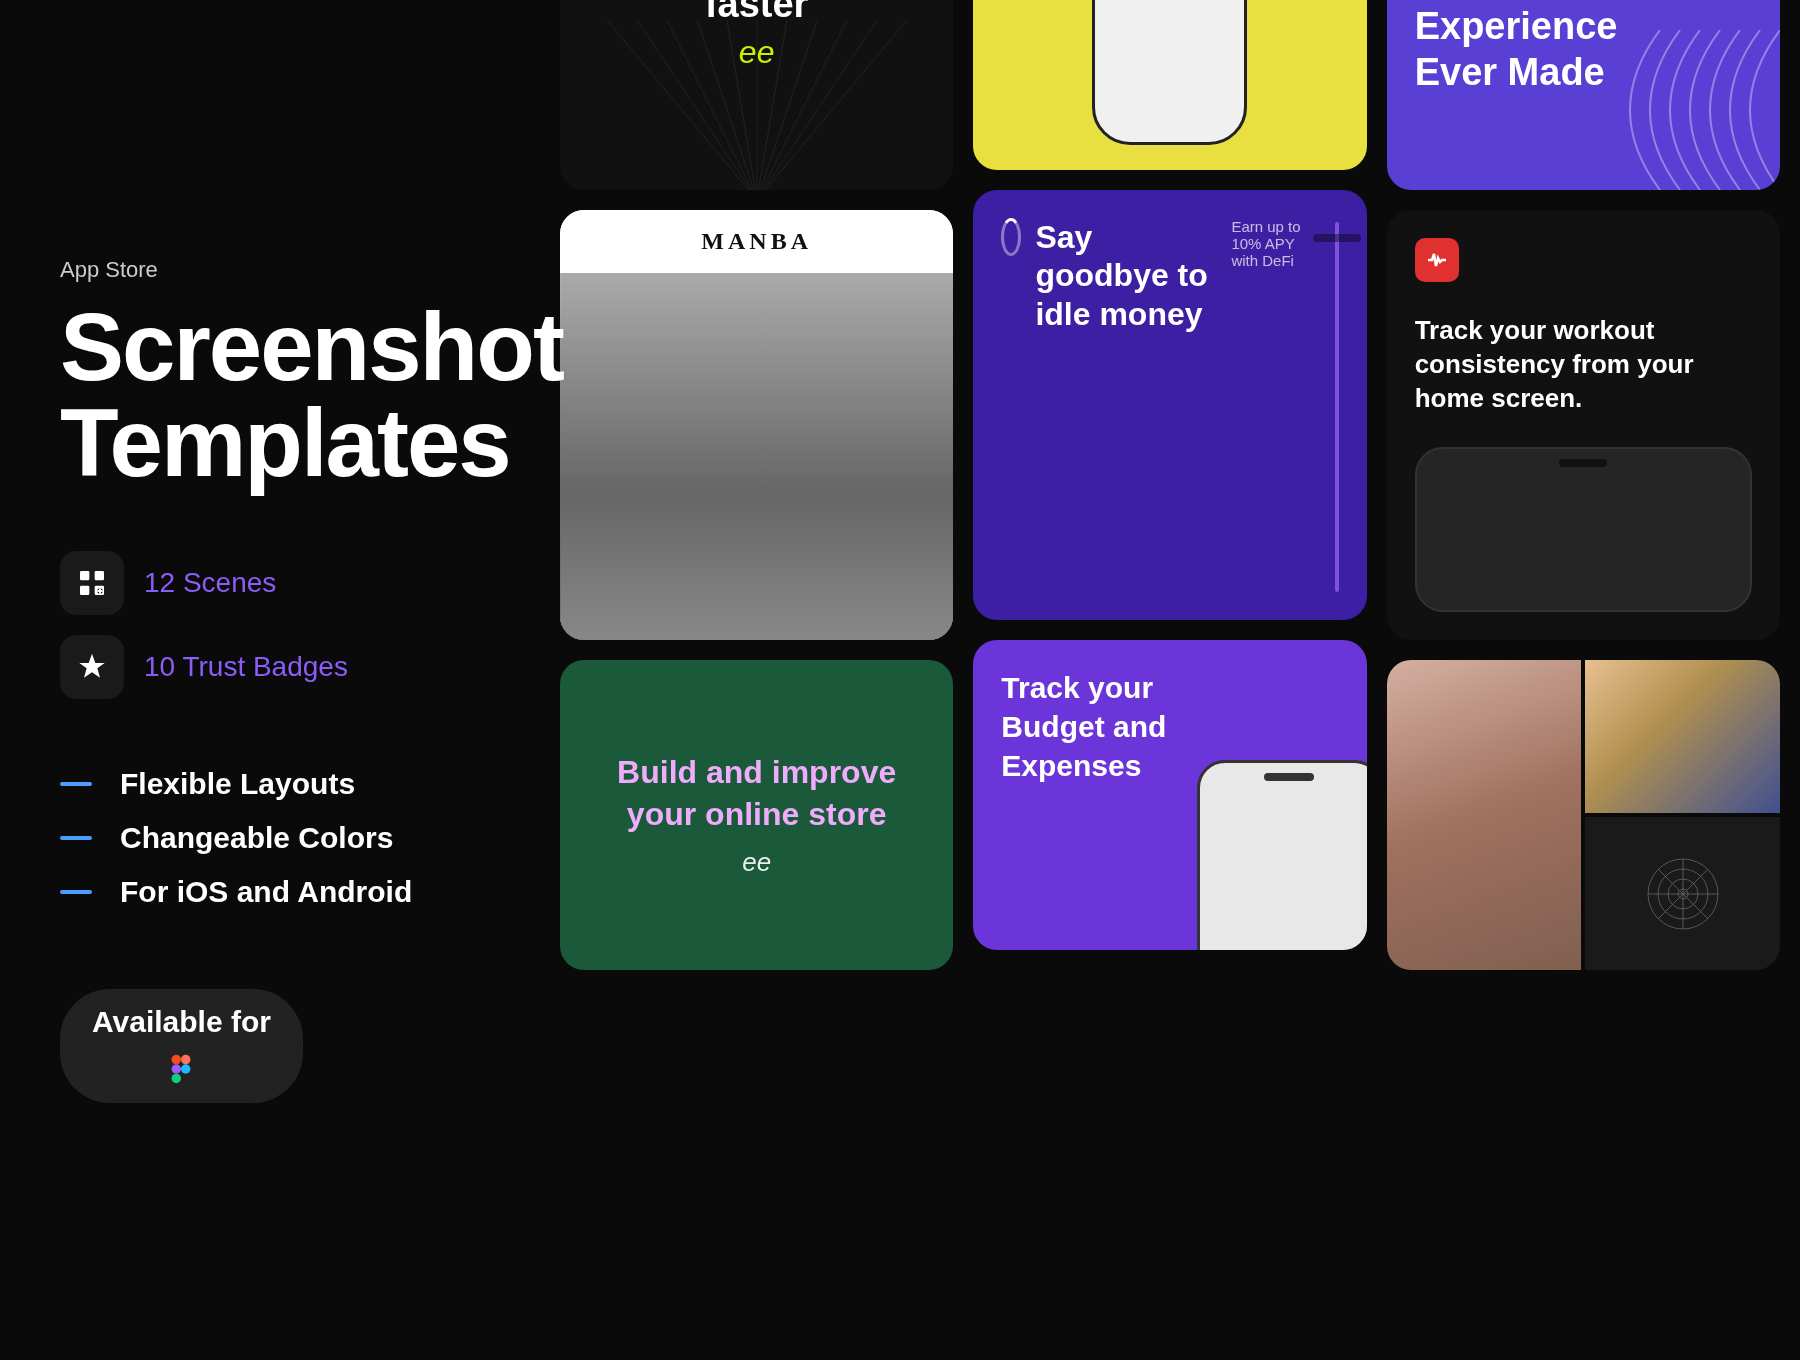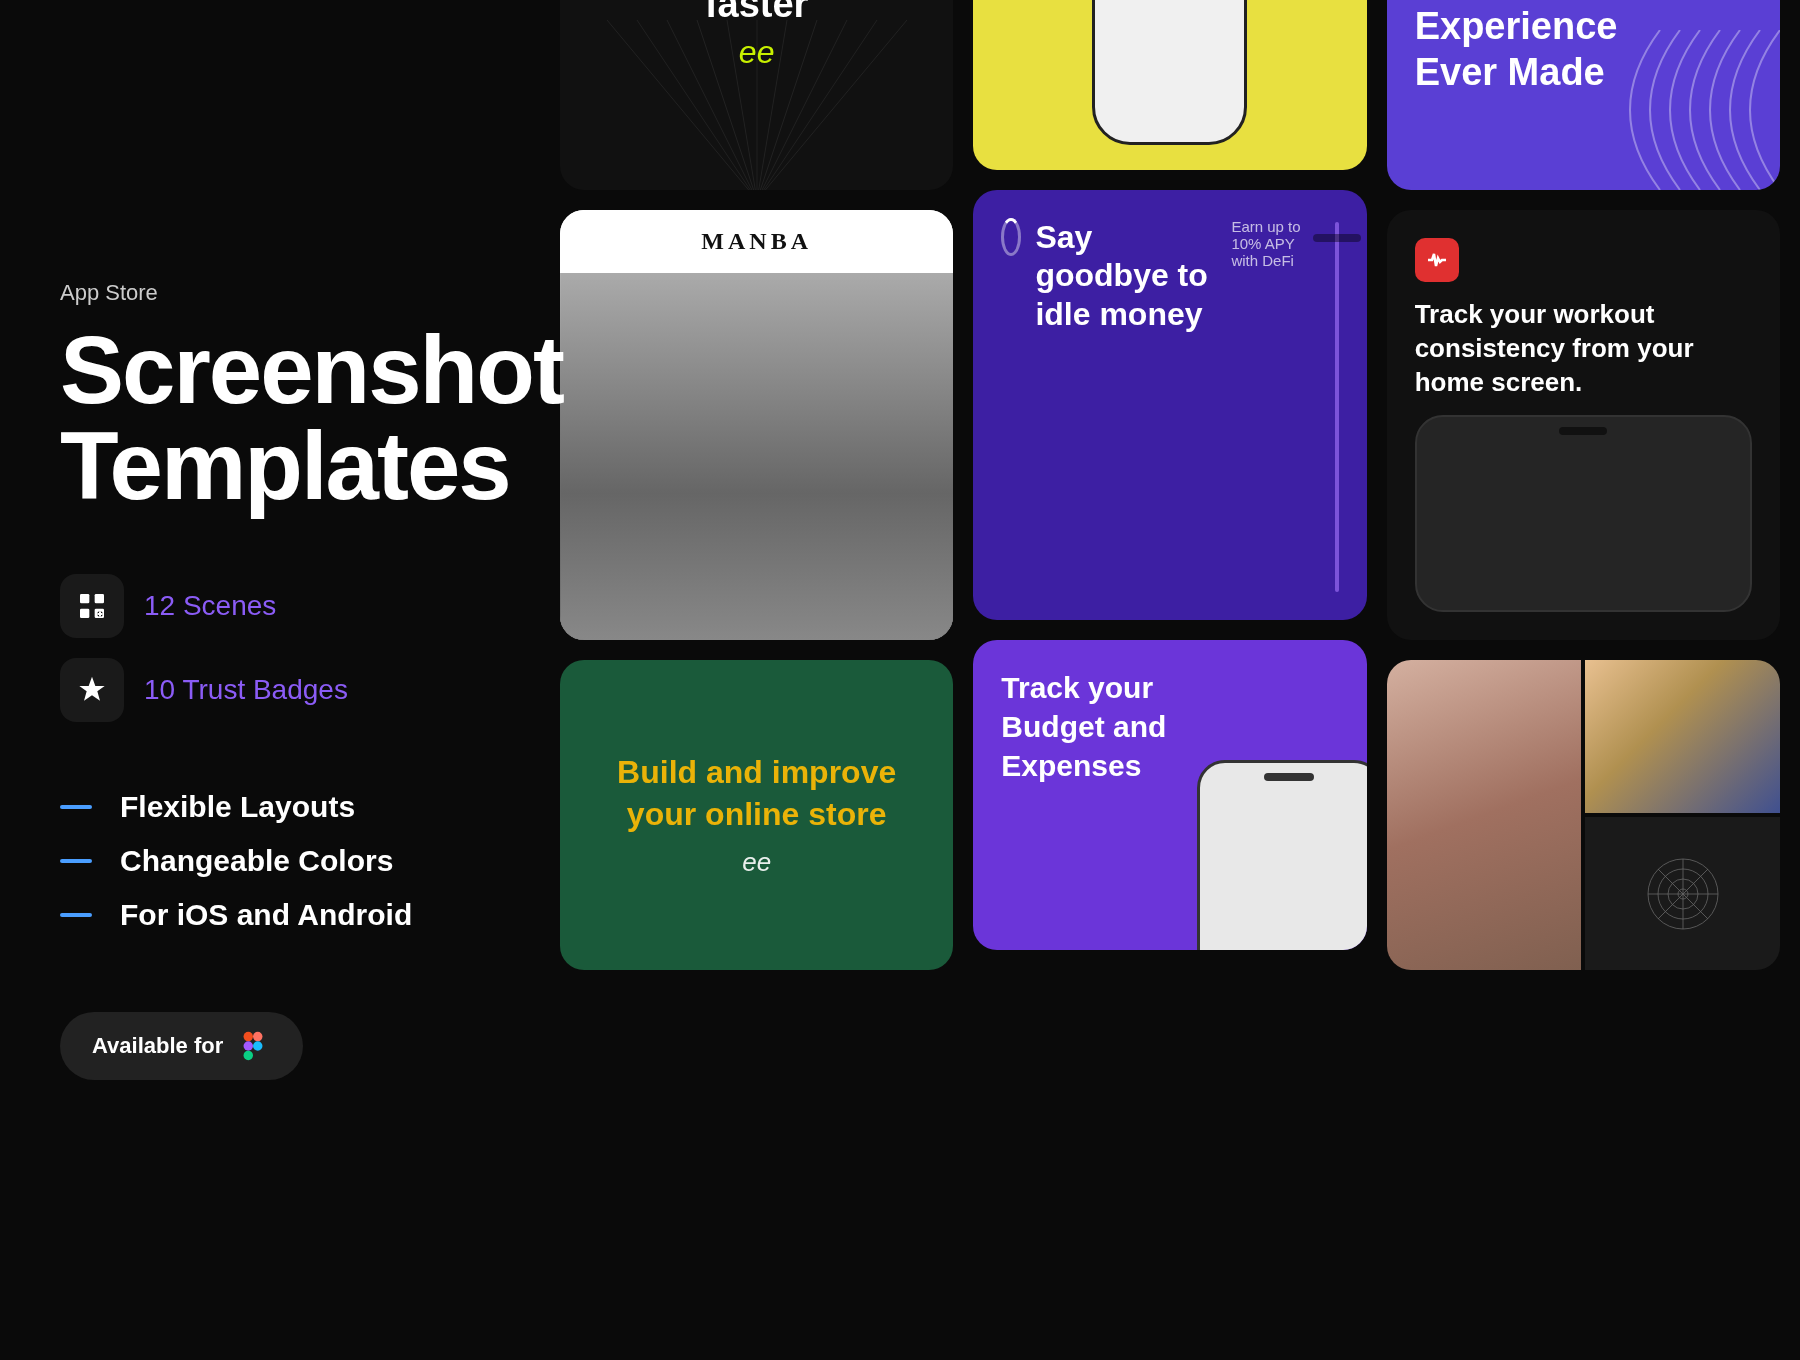--- a/index.html
+++ b/index.html
@@ -104,26 +104,27 @@
       margin-left: 8px;
     }
 
     .available-btn {
       display: inline-flex;
       align-items: center;
       gap: 12px;
       background: #222;
       border-radius: 50px;
       padding: 16px 32px;
-      font-size: 22px;
+      font-size: 30px;
       font-weight: 600;
       color: #fff;
       border: none;
       cursor: pointer;
       width: fit-content;
+      flex-direction: column;
     }
 
     .figma-icon {
       width: 36px;
       height: 36px;
     }
 
     
     .card {
       border-radius: 24px;
@@ -356,21 +357,21 @@
       <div style="background:#fff;padding:18px;text-align:center;">
         <span class="manba-logo">MANBA</span>
       </div>
       <div style="flex:1;background:linear-gradient(to bottom, #bbb 0%, #777 40%, #555 100%);position:relative;overflow:hidden;">
 
         <div style="position:absolute;bottom:0;left:50%;transform:translateX(-50%);width:100%;height:100%;background:linear-gradient(180deg,#aaa 0%, #888 30%, #666 60%, #888 100%);"></div>
       </div>
     </div>
 
     <div class="card card-store" style="background:#1a5a3a;border-radius:24px;height:310px;display:flex;flex-direction:column;align-items:center;justify-content:center;padding:30px;text-align:center;">
-      <div class="store-title" style="font-size:32px;font-weight:800;color:#eab308;line-height:1.3;margin-bottom:12px;">Build and improve your online store</div>
+      <div class="store-title" style="font-size:32px;font-weight:800;color:#f0abfc;line-height:1.3;margin-bottom:12px;">Build and improve your online store</div>
       <div style="color:#fff;font-size:26px;font-style:italic;opacity:0.9;">ee</div>
     </div>
   </div>
 
   <div class="col col-2">
 
     <div class="card" style="background:#e8e040;border-radius:24px;height:340px;display:flex;align-items:center;justify-content:center;padding:20px;">
       <div style="width:155px;height:290px;background:#f0f0f0;border-radius:38px;border:3px solid #222;position:relative;">
         
       </div>
@@ -406,21 +407,21 @@
         <path d="M220 160 Q160 80 220 0" fill="none" stroke="#fff" stroke-width="2"></path>
         <path d="M200 160 Q140 80 200 0" fill="none" stroke="#fff" stroke-width="2"></path>
         <path d="M180 160 Q120 80 180 0" fill="none" stroke="#fff" stroke-width="2"></path>
         <path d="M160 160 Q100 80 160 0" fill="none" stroke="#fff" stroke-width="2"></path>
         <path d="M140 160 Q80 80 140 0" fill="none" stroke="#fff" stroke-width="2"></path>
         <path d="M120 160 Q60 80 120 0" fill="none" stroke="#fff" stroke-width="2"></path>
         <path d="M100 160 Q40 80 100 0" fill="none" stroke="#fff" stroke-width="2"></path>
       </svg>
     </div>
 
-    <div class="card card-workout" style="background:#111;border-radius:24px;height:430px;padding:28px;display:flex;flex-direction:column;">
+    <div class="card card-workout" style="background:#111;border-radius:24px;height:430px;padding:28px;display:flex;flex-direction:column;gap:16px;">
       <div style="width:44px;height:44px;background:#e03030;border-radius:10px;display:flex;align-items:center;justify-content:center;margin-bottom:16px;">
         <svg width="24" height="24" viewBox="0 0 24 24" fill="none" stroke="#fff" stroke-width="2.5">
           <polyline points="3,12 7,12 9,6 11,18 13,10 15,14 17,12 21,12"></polyline>
         </svg>
       </div>
       <div class="workout-title" style="font-size:26px;font-weight:700;color:#fff;line-height:1.3;margin-bottom:16px;">Track your workout consistency from your home screen.</div>
       <div style="flex:1;background:#252525;border-radius:28px;border:2px solid #333;position:relative;">
         <div style="position:absolute;top:10px;left:50%;transform:translateX(-50%);width:48px;height:8px;background:#111;border-radius:8px;"></div>
       </div>
     </div>

